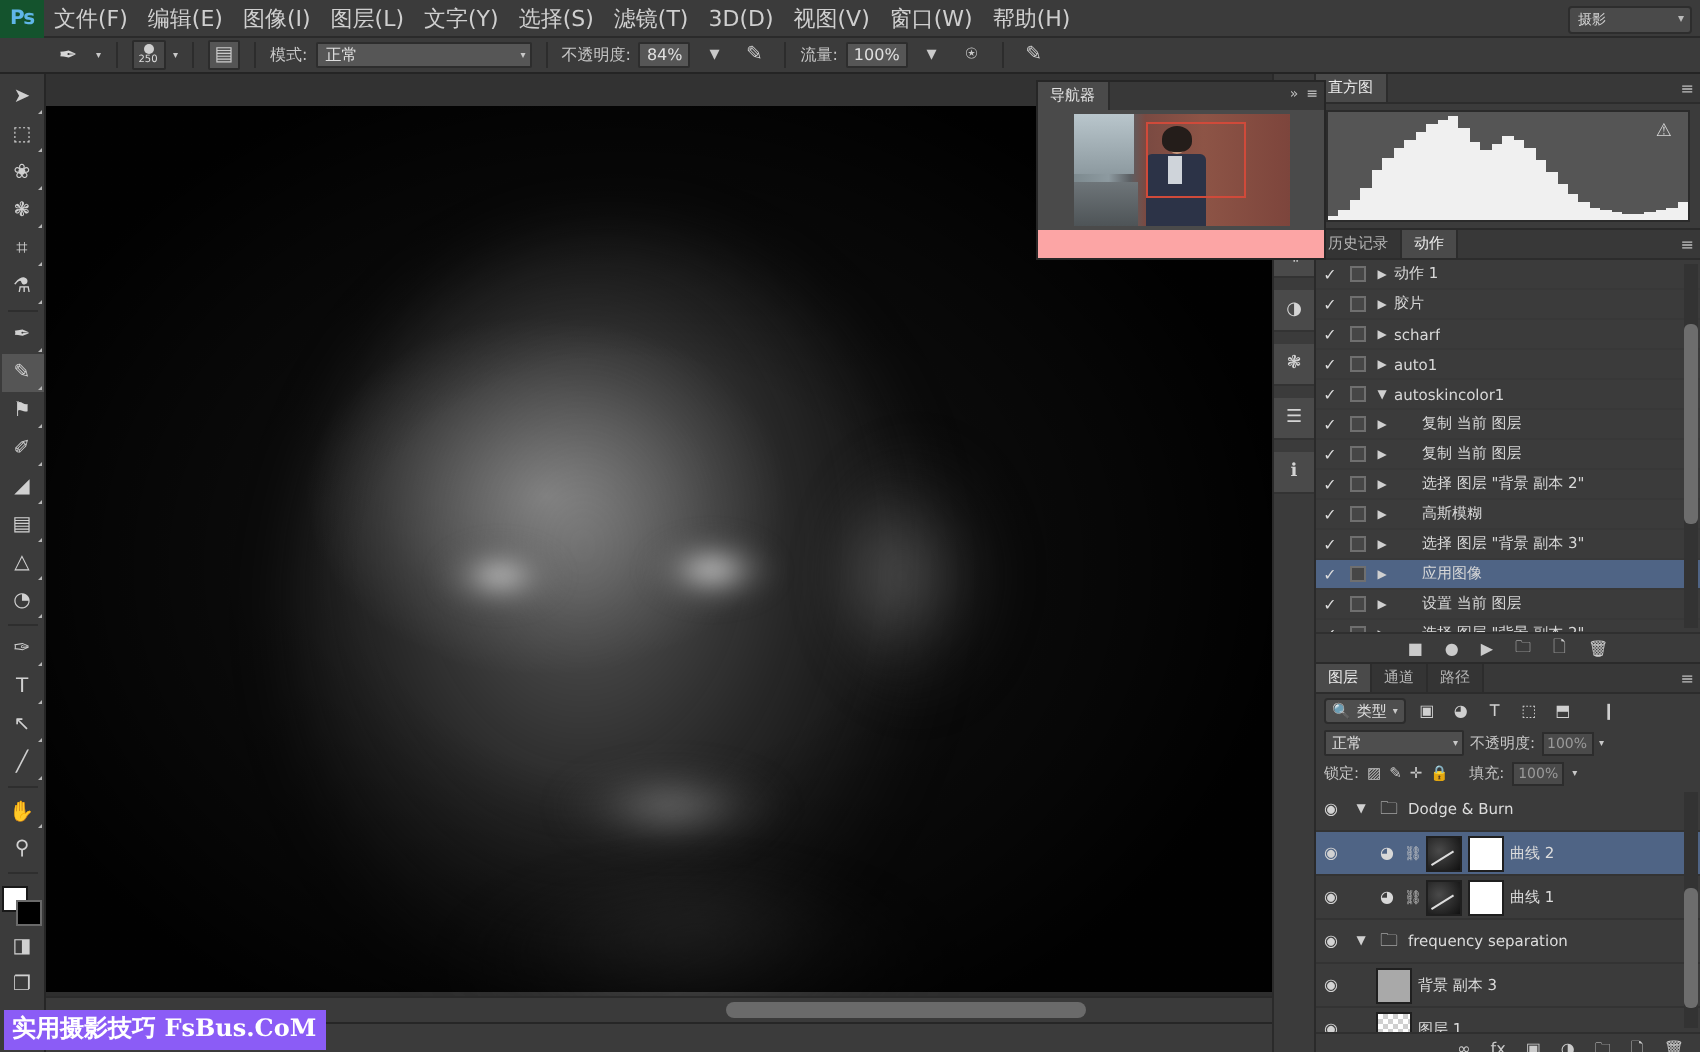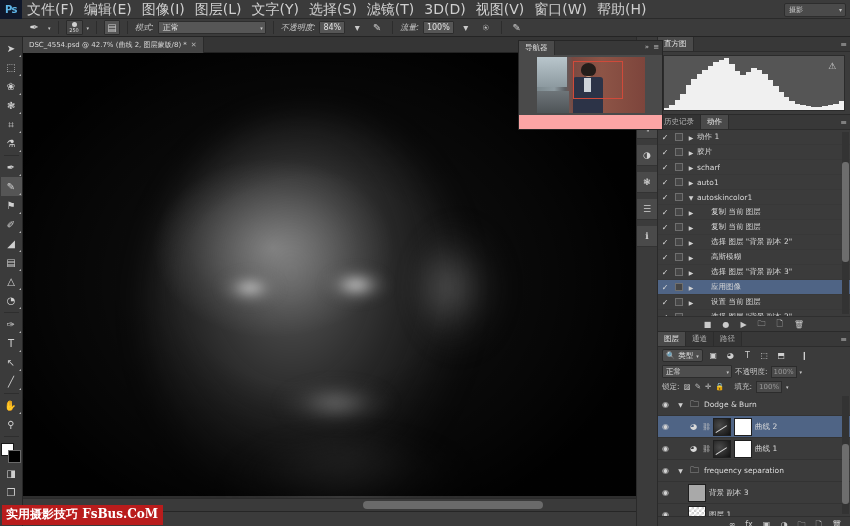--- a/index.html
+++ b/index.html
@@ -14,44 +14,44 @@
   }
   .app { position: relative; width: 850px; height: 526px; background: #323232; }
 
   
   .menubar {
     position: absolute; left: 0; top: 0; width: 850px; height: 19px;
     background: #3b3b3b; border-bottom: 1px solid #2a2a2a;
     display: flex; align-items: center;
   }
   .ps-logo {
-    width: 22px; height: 19px; background: #0f172a; color: #5fb6e8;
+    width: 22px; height: 19px; background: #14532d; color: #5fb6e8;
     font-size: 10px; font-weight: bold; display: flex; align-items: center;
     justify-content: center; letter-spacing: -0.5px;
   }
   .menu-item {
-    padding: 0 5px; height: 19px; line-height: 19px; font-size: 14px;
+    padding: 0 5px; height: 19px; line-height: 19px; font-size: 11px;
     color: #cfcfcf; white-space: nowrap; cursor: default;
   }
   .ws-select {
     position: absolute; right: 4px; top: 3px; width: 62px; height: 14px;
     background: #4a4a4a; border: 1px solid #2d2d2d; border-radius: 2px;
     font-size: 7px; color: #d0d0d0; padding-left: 4px; line-height: 12px;
     display: flex; align-items: center; justify-content: space-between;
   }
   .ws-select .arr { font-size: 6px; padding-right: 3px; color: #bbb; }
 
   
   .optionsbar {
     position: absolute; left: 0; top: 19px; width: 850px; height: 18px;
     background: #3b3b3b; border-bottom: 1px solid #242424;
     display: flex; align-items: center; gap: 4px; padding-left: 24px;
   }
   .opt-sep { width: 1px; height: 13px; background: #2c2c2c; margin: 0 3px; }
-  .opt-label { font-size: 8px; color: #c6c6c6; white-space: nowrap; font-style: italic; }
+  .opt-label { font-size: 8px; color: #c6c6c6; white-space: nowrap; }
   .opt-field {
     background: #565656; border: 1px solid #2d2d2d; height: 13px;
     font-size: 8px; color: #e0e0e0; display: flex; align-items: center;
     padding: 0 3px; border-radius: 1px;
   }
   .opt-combo {
     background: #565656; border: 1px solid #2d2d2d; height: 13px; width: 108px;
     font-size: 8px; color: #e0e0e0; display: flex; align-items: center;
     justify-content: space-between; padding: 0 2px 0 4px; border-radius: 1px;
   }
@@ -163,21 +163,21 @@
 
   
   .statusbar {
     position: absolute; left: 23px; bottom: 0; width: 635px; height: 15px;
     background: #3b3b3b; border-top: 1px solid #262626;
     display: flex; align-items: center; gap: 6px; padding-left: 4px;
     font-size: 7px; color: #cfcfcf;
   }
   .status-zoom { width: 40px; }
   .fsbus-wm {
-    position: absolute; left: 2px; top: 505px; background: #b91c1c;
+    position: absolute; left: 2px; top: 505px; background: #8b5cf6;
     color: #ffffff; font-size: 12px; font-weight: bold; padding: 1px 5px 2px 4px;
     z-index: 30; letter-spacing: 0px;
   }
   .fsbus-wm .en { font-family: "DejaVu Serif", serif; }
 
   
   .rail {
     position: absolute; right: 192px; top: 37px; width: 22px; height: 489px;
     background: #3b3b3b; border-left: 1px solid #2a2a2a; border-right: 1px solid #2a2a2a;
     padding-top: 5px;
@@ -391,26 +391,20 @@
     <div class="tool">⚲</div>
     <div class="tool-sep"></div>
     <div class="swatches">
       <div class="sw-fore"></div>
       <div class="sw-back"></div>
     </div>
     <div class="tool">◨</div>
     <div class="tool">❐</div>
   </div>
 
-  <div class="doc-tabbar">
-    <div class="doc-tab">
-      <span>DSC_4554.psd @ 42.7% (曲线 2, 图层蒙版/8) *</span>
-      <span class="x">✕</span>
-    </div>
-  </div>
 
   <div class="canvas-area">
     <div class="photo">
       <div class="blur-shape head-oval"></div>
       <div class="blur-shape ear"></div>
       <div class="blur-shape eye-l"></div>
       <div class="blur-shape eye-r"></div>
       <div class="blur-shape mouth"></div>
       <div class="blur-shape neck"></div>
       <div class="vignette"></div>

